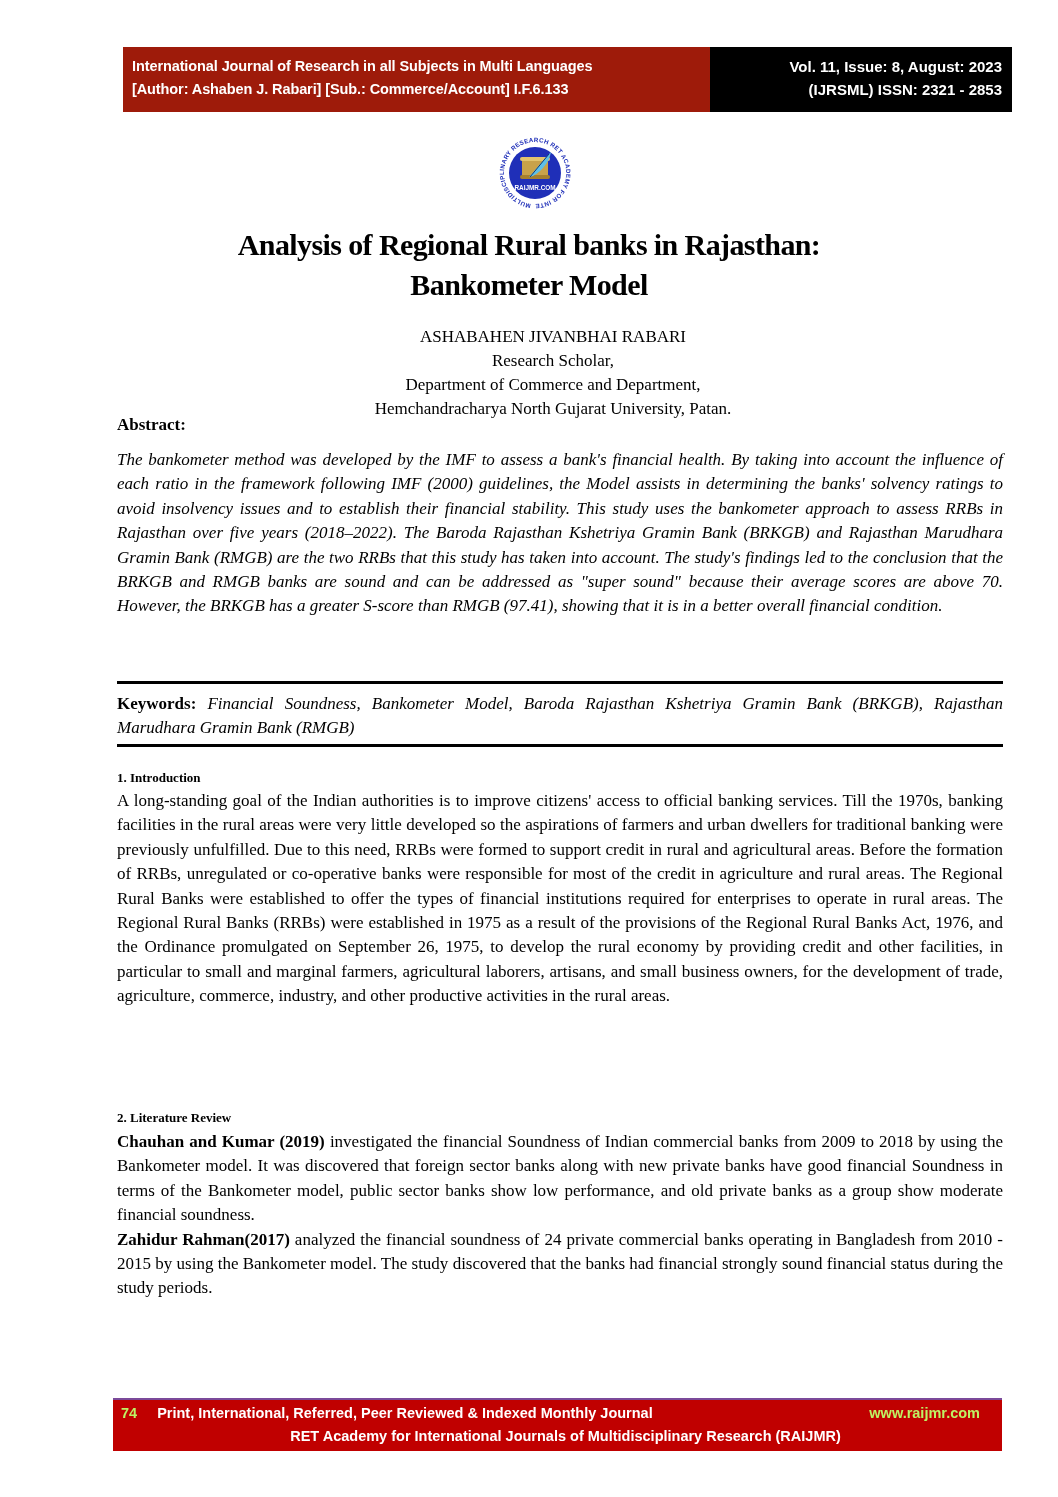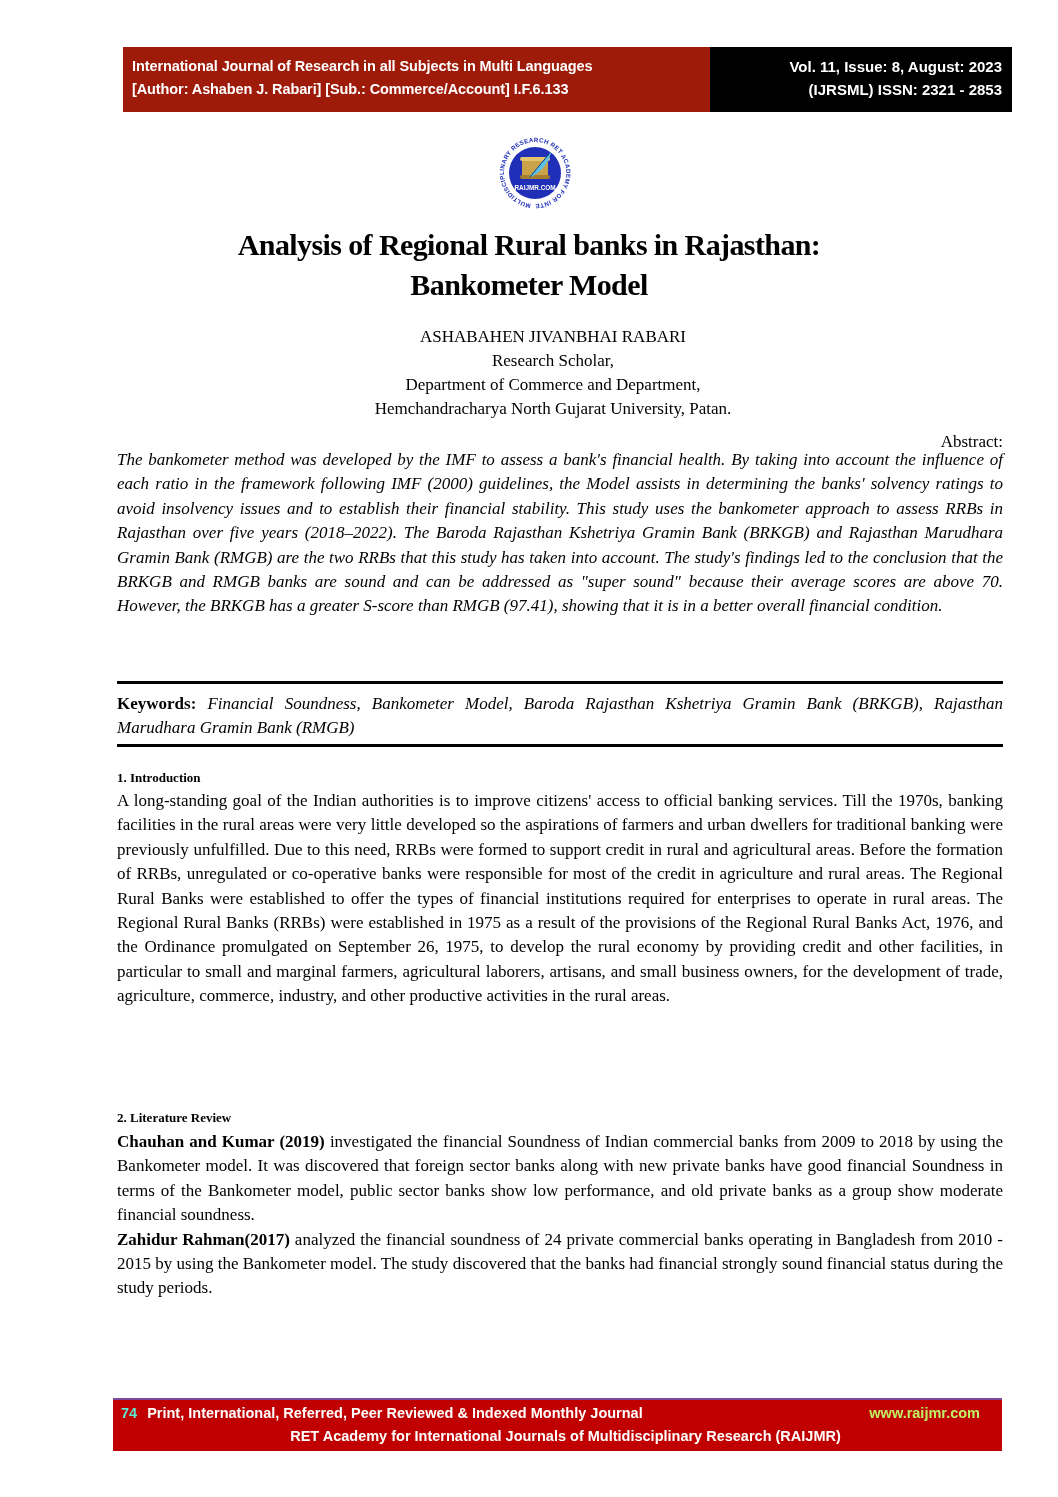--- a/index.html
+++ b/index.html
@@ -16,21 +16,21 @@
     
     .logo { position: absolute; left: 497px; top: 120px; width: 76px; height: 96px; }
 
     
     .title { position: absolute; left: 0; width: 1058px; top: 225px; text-align: center;
       font-family: "Liberation Serif", serif; font-weight: bold; font-size: 30px; line-height: 40px; color: #000; letter-spacing: -0.6px; }
     .author-block { position: absolute; left: 0; width: 1058px; top: 325px; text-align: center;
       font-family: "Liberation Serif", serif; font-size: 17px; line-height: 24px; color: #000; margin-left: 24px; }
 
     .content { position: absolute; left: 117px; width: 886px; font-family: "Liberation Serif", serif; color: #000; }
-    .abstract-head { top: 431px; font-weight: normal; font-size: 17px; line-height: 22px; text-align: right; }
+    .abstract-head { top: 414px; font-weight: bold; font-size: 17px; line-height: 22px; }
     .abstract-body { top: 448px; font-style: italic; font-size: 17px; line-height: 24.4px; text-align: justify; }
 
     .rule { position: absolute; left: 117px; width: 886px; height: 3px; background: #000; }
     .rule-top { top: 681px; }
     .rule-bottom { top: 744px; }
 
     .keywords { top: 692px; font-size: 17px; line-height: 24px; text-align: justify; }
     .keywords .kw-label { font-weight: bold; }
     .keywords .kw-text { font-style: italic; }
 
@@ -40,21 +40,21 @@
     .lit-head { top: 1107px; }
     .lit-body { top: 1130px; font-size: 17px; line-height: 24.4px; text-align: justify; }
     .lit-body p { margin: 0; }
     .bold { font-weight: bold; }
 
     
     .footer-bar { position: absolute; left: 113px; top: 1398px; width: 889px; height: 53px; background: #c00000;
       border-top: 2px solid #7b4a9a; box-sizing: border-box;
       font-family: "Liberation Sans", sans-serif; font-weight: bold; font-size: 14.5px; line-height: 23px; color: #fff; }
     .footer-line1 { position: absolute; left: 8px; top: 2px; right: 22px; height: 23px; }
-    .footer-line1 .page-num { color: #5eead4; margin-right: 6px; }
+    .footer-line1 .page-num { color: #bef264; margin-right: 16px; }
     .footer-line1 .url { position: absolute; right: 0; top: 0; color: #bef264; }
     .footer-line2 { position: absolute; left: 0; right: 0; top: 25px; text-align: center; padding-left: 16px; }
   </style>
 </head>
 <body>
 
 <div class="page">
 
   <div class="header-bar">
     <div class="header-left">

